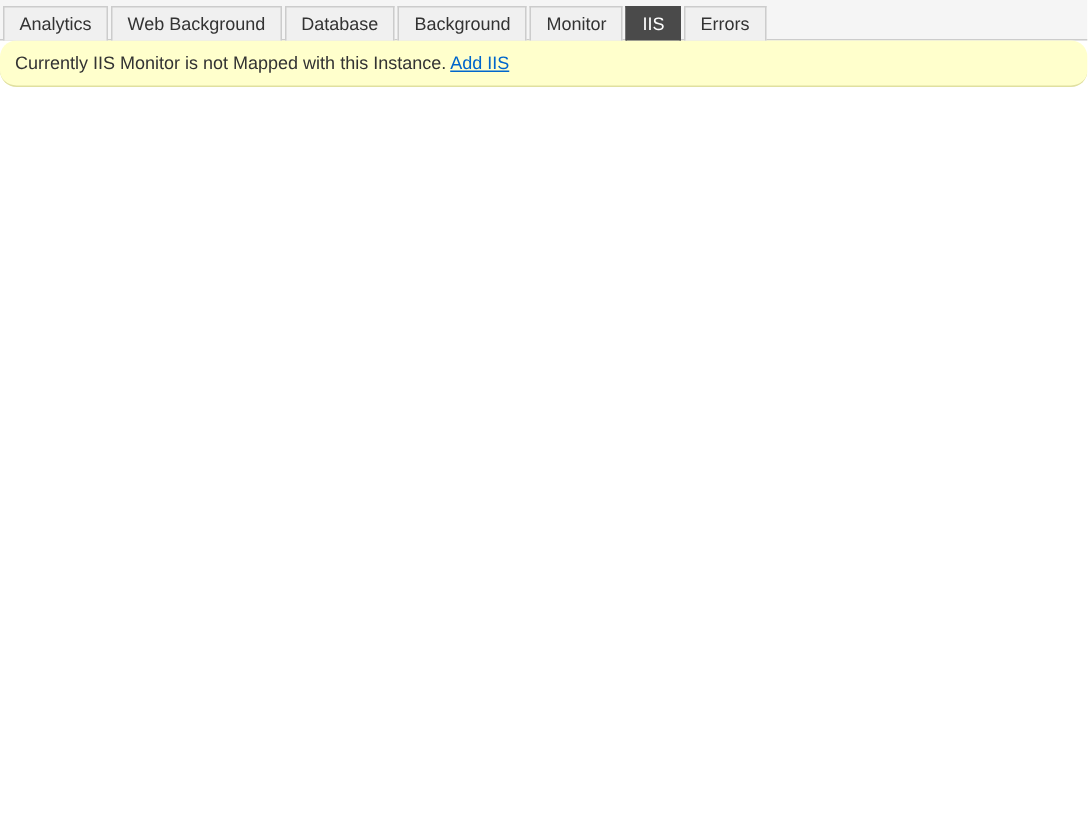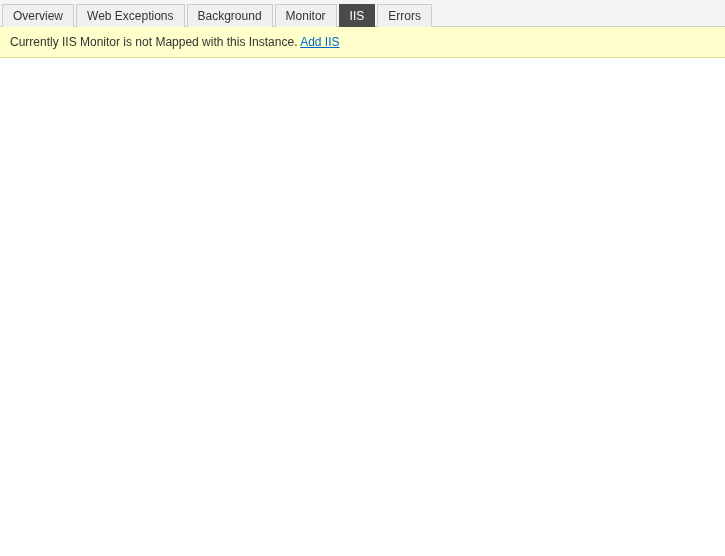--- a/index.html
+++ b/index.html
@@ -43,40 +43,42 @@
       color: #fff;
       border-color: #4a4a4a;
     }
 
     .notification-bar {
       background: #ffffcc;
       border-bottom: 1px solid #e0e0a0;
       padding: 8px 10px;
       font-size: 12px;
       color: #333;
+      border-radius: 11px;
     }
 
     .notification-bar a {
       color: #0066cc;
       text-decoration: underline;
       cursor: pointer;
     }
 
     .content-area {
       padding: 10px;
       background: #fff;
       min-height: 480px;
     }
   </style>
 </head>
 <body>
 
 <div class="tab-bar">
-<div class="tab">Overview</div>
-    <div class="tab">Web Exceptions</div>
+<div class="tab">Analytics</div>
+    <div class="tab">Web Background</div>
+    <div class="tab">Database</div>
     <div class="tab">Background</div>
     <div class="tab">Monitor</div>
     <div class="tab active">IIS</div>
     <div class="tab">Errors</div>
   </div>
 
 <div class="notification-bar">
   <span>Currently IIS Monitor is not Mapped with this Instance. </span>
   <a>Add IIS</a>
 </div>

